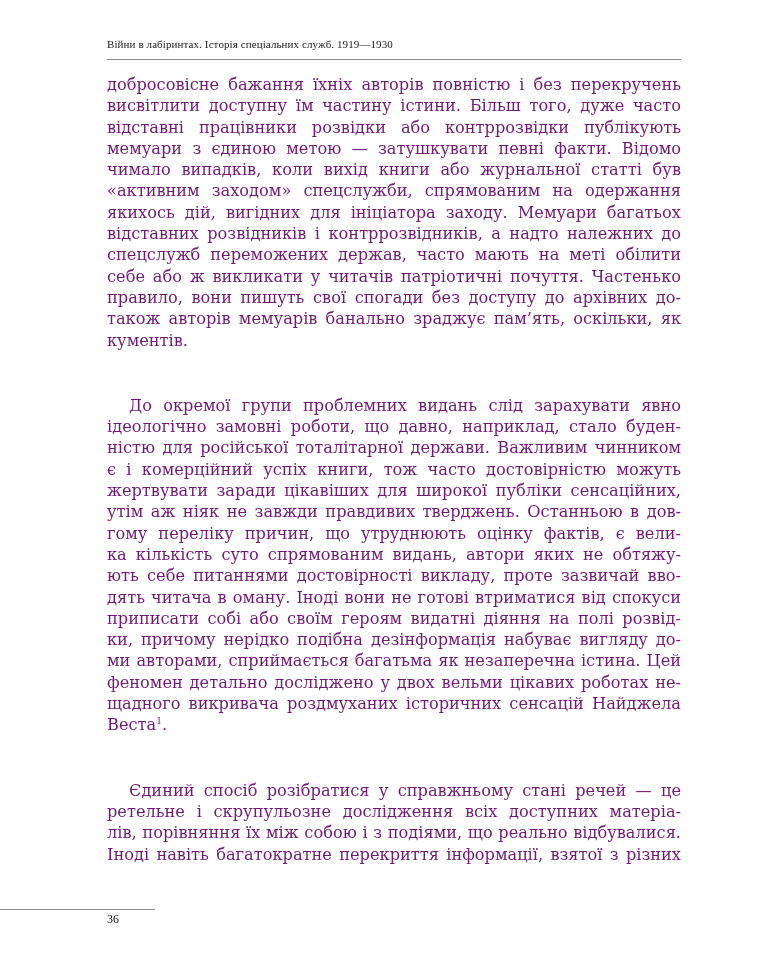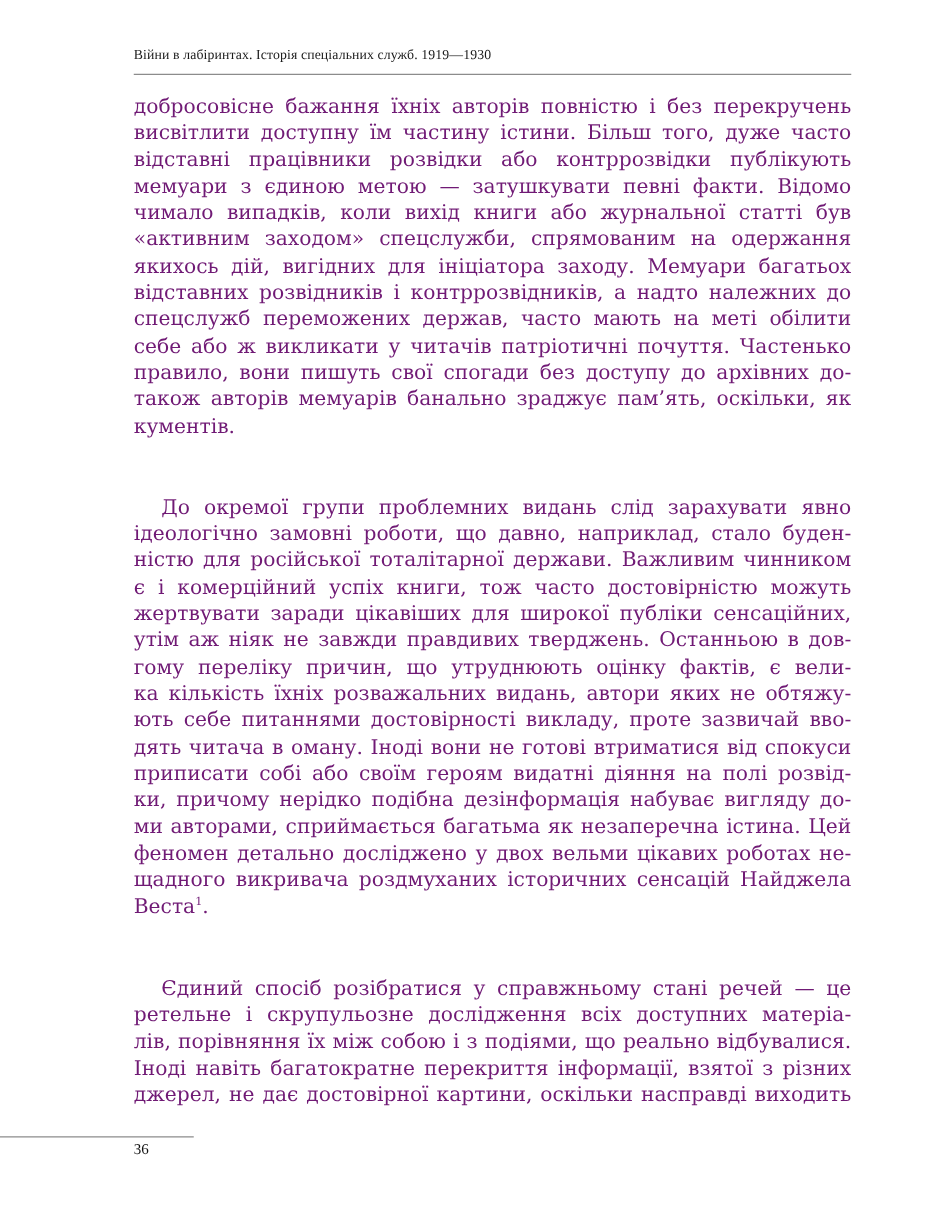--- a/index.html
+++ b/index.html
@@ -55,30 +55,29 @@
     <span class="line"><span>правило, вони пишуть свої спогади без доступу до архівних до-</span></span>
     <span class="line"><span>також авторів мемуарів банально зраджує пам’ять, оскільки, як</span></span>
     <span class="line last"><span>кументів.</span></span>
     <span class="line indent"><span>До окремої групи проблемних видань слід зарахувати явно</span></span>
     <span class="line"><span>ідеологічно замовні роботи, що давно, наприклад, стало буден-</span></span>
     <span class="line"><span>ністю для російської тоталітарної держави. Важливим чинником</span></span>
     <span class="line"><span>є і комерційний успіх книги, тож часто достовірністю можуть</span></span>
     <span class="line"><span>жертвувати заради цікавіших для широкої публіки сенсаційних,</span></span>
     <span class="line"><span>утім аж ніяк не завжди правдивих тверджень. Останньою в дов-</span></span>
     <span class="line"><span>гому переліку причин, що утруднюють оцінку фактів, є вели-</span></span>
-    <span class="line"><span>ка кількість їхніх розважальних видань, автори яких не обтяжу-</span></span>
+    <span class="line"><span>ка кількість суто спрямованим видань, автори яких не обтяжу-</span></span>
     <span class="line"><span>ють себе питаннями достовірності викладу, проте зазвичай вво-</span></span>
     <span class="line"><span>дять читача в оману. Іноді вони не готові втриматися від спокуси</span></span>
     <span class="line"><span>приписати собі або своїм героям видатні діяння на полі розвід-</span></span>
     <span class="line"><span>ки, причому нерідко подібна дезінформація набуває вигляду до-</span></span>
     <span class="line"><span>ми авторами, сприймається багатьма як незаперечна істина. Цей</span></span>
     <span class="line"><span>феномен детально досліджено у двох вельми цікавих роботах не-</span></span>
     <span class="line"><span>щадного викривача роздмуханих історичних сенсацій Найджела</span></span>
     <span class="line last"><span>Веста</span><sup>1</sup><span>.</span></span>
     <span class="line indent"><span>Єдиний спосіб розібратися у справжньому стані речей — це</span></span>
     <span class="line"><span>ретельне і скрупульозне дослідження всіх доступних матеріа-</span></span>
     <span class="line"><span>лів, порівняння їх між собою і з подіями, що реально відбувалися.</span></span>
     <span class="line"><span>Іноді навіть багатократне перекриття інформації, взятої з різних</span></span>
-    <span class="line"><span>джерел, не дає достовірної картини, оскільки насправді виходить</span></span>
   </div>
 
 <div class="footer-rule"></div>
 <div class="page-number">36</div>
 
 </body></html>

